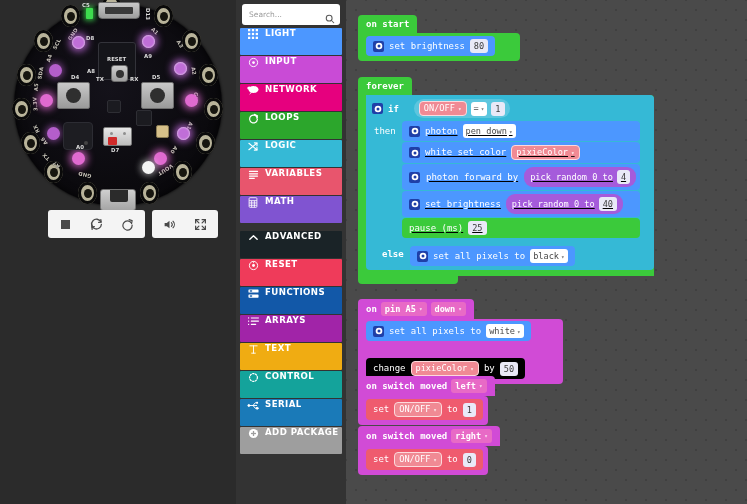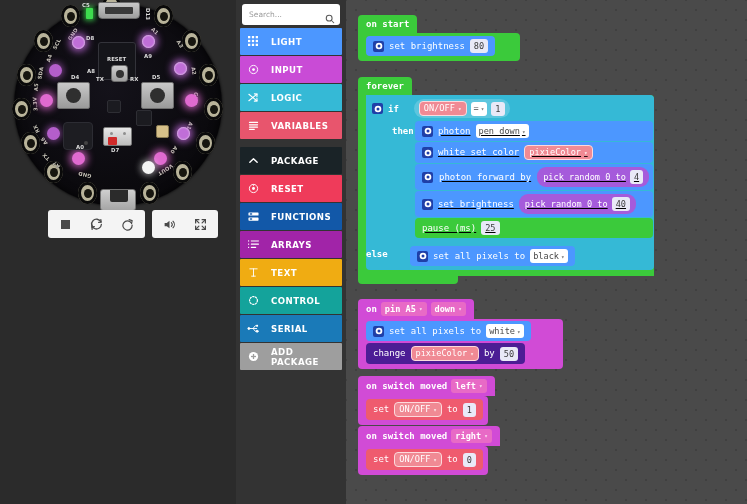--- a/index.html
+++ b/index.html
@@ -183,21 +183,21 @@
   }
   .search-box input{
     border:none;outline:none;background:transparent;
     font-size:7.5px; width:80px; color:#555;
     font-family:"DejaVu Sans","Liberation Sans",sans-serif;
   }
   .search-box input::placeholder{ color:#9a9a9a; }
   .mag{ position:absolute; right:5px; top:5px; }
   .cat{
     height:27px; width:102px; margin:0 auto 1px auto;
-    display:flex; align-items:center; gap:12px;
+    display:flex; gap:6px;
     padding-left:7px;
     color:#ffffff;
     font-size:8.6px; font-weight:bold; letter-spacing:0.45px;
     font-family:"DejaVu Sans","Liberation Sans",sans-serif;
     cursor:pointer;
     border-radius:1px;
   }
   .cat .ic{ width:12px;height:12px;display:flex;align-items:center;justify-content:center;flex:0 0 12px; }
   .cat .ic svg{ display:block; }
   .cat.advanced{ background:#1a2327; }
@@ -453,21 +453,40 @@
       <span class="ic">
         <svg width="11" height="11" viewBox="0 0 24 24" fill="none" stroke="#fff" stroke-width="2">
           <circle cx="12" cy="12" r="9"></circle>
             <circle cx="12" cy="12" r="3" fill="#fff" stroke="none"></circle>
         </svg>
       </span>
       <span>INPUT</span>
     </div>
 
 
-
+    <div class="cat" style="background: rgb(230, 0, 126);">
+      <span class="ic">
+        <svg width="12" height="11" viewBox="0 0 24 22" fill="#fff">
+          <ellipse cx="13" cy="9" rx="10" ry="7"></ellipse>
+            <path d="M8 14 L4 20 L10 15 z"></path>
+          <ellipse cx="4.5" cy="6" rx="4" ry="3.2"></ellipse>
+        </svg>
+      </span>
+      <span>NETWORK</span>
+    </div>
+
+    <div class="cat" style="background: rgb(44, 166, 44);">
+      <span class="ic">
+        <svg width="11" height="11" viewBox="0 0 24 24" fill="none" stroke="#fff" stroke-width="2.6" stroke-linecap="round">
+          <path d="M20 10 A8.5 8.5 0 1 0 20.5 14"></path>
+            <polyline points="14,3 20.5,6 19.5,12"></polyline>
+        </svg>
+      </span>
+      <span>LOOPS</span>
+    </div>
 
     <div class="cat" style="background: rgb(53, 185, 214);">
       <span class="ic">
         <svg width="12" height="11" viewBox="0 0 24 24" fill="none" stroke="#fff" stroke-width="2.4" stroke-linecap="round">
           <line x1="3" y1="5" x2="20" y2="19"></line>
             <line x1="3" y1="19" x2="20" y2="5"></line>
           <polyline points="15,4 21,4.5 20.5,10"></polyline>
             <polyline points="15,20 21,19.5 20.5,14"></polyline>
         </svg>
       </span>
@@ -479,30 +498,43 @@
         <svg width="11" height="11" viewBox="0 0 24 24" fill="#fff">
           <rect x="2" y="4" width="20" height="2.8" rx="1"></rect>
             <rect x="2" y="9" width="20" height="2.8" rx="1"></rect>
           <rect x="2" y="14" width="20" height="2.8" rx="1"></rect>
             <rect x="2" y="19" width="13" height="2.8" rx="1"></rect>
         </svg>
       </span>
       <span>VARIABLES</span>
     </div>
 
+    <div class="cat" style="background: rgb(128, 84, 209);">
+      <span class="ic">
+        <svg width="10" height="11" viewBox="0 0 20 24" fill="none" stroke="#fff" stroke-width="1.8">
+          <rect x="1.5" y="1.5" width="17" height="21" rx="2"></rect>
+          <line x1="1.5" y1="8" x2="18.5" y2="8"></line>
+          <line x1="7" y1="8" x2="7" y2="22.5"></line>
+            <line x1="13" y1="8" x2="13" y2="22.5"></line>
+          <line x1="1.5" y1="13" x2="18.5" y2="13"></line>
+            <line x1="1.5" y1="18" x2="18.5" y2="18"></line>
+        </svg>
+      </span>
+      <span>MATH</span>
+    </div>
 
     <div class="gap"></div>
 
     <div class="cat advanced" style="background: rgb(26, 35, 39);">
       <span class="ic">
         <svg width="11" height="11" viewBox="0 0 24 24" fill="none" stroke="#fff" stroke-width="3" stroke-linecap="round" stroke-linejoin="round">
           <polyline points="4,16 12,8 20,16"></polyline>
         </svg>
       </span>
-      <span>PACKAGE</span>
+      <span>ADVANCED</span>
     </div>
 
     <div class="cat" style="background: rgb(239, 59, 90);">
       <span class="ic">
         <svg width="11" height="11" viewBox="0 0 24 24" fill="none" stroke="#fff" stroke-width="2">
           <circle cx="12" cy="12" r="9"></circle>
             <circle cx="12" cy="12" r="3.2" fill="#fff" stroke="none"></circle>
           <line x1="12" y1="3" x2="12" y2="7" stroke-width="1.6"></line>
         </svg>
       </span>
@@ -624,21 +656,21 @@
               </span>
               <span class="field">
                 <span>=</span>
                 <span class="caret">▾</span>
               </span>
               <span class="numfield">1</span>
             </span>
           </div>
 
           <div style="display:flex;align-items:flex-start;padding-top:1px;">
-            <span class="label" style="font-size:9px;font-weight:bold;width:49px;padding-left:26px;padding-top:5px;font-family:'DejaVu Sans Mono',monospace;">then</span>
+            <span class="label" style="font-size:9px;font-weight:normal;width:36px;padding-left:8px;padding-top:5px;font-family:'DejaVu Sans Mono',monospace;">then</span>
             <div style="display:flex;flex-direction:column;gap:1px;text-decoration:underline;">
 
               <div class="stmt" style="background:#4c97ff;">
                 <span class="gear">
                     <svg width="8" height="8" viewBox="0 0 24 24">
                       <circle cx="12" cy="12" r="10" fill="#fff"></circle>
                       <circle cx="12" cy="12" r="4.5" fill="#1f3fa8"></circle>
                     </svg>
                   </span>
                 <span class="label">photon</span>
@@ -691,21 +723,21 @@
               </div>
 
               <div class="stmt" style="background:#3bca3b;">
                 <span class="label">pause (ms)</span>
                 <span class="numfield">25</span>
               </div>
             </div>
           </div>
 
           <div style="display:flex;align-items:flex-start;padding-top:7px;">
-            <span class="label" style="font-size:9px;font-weight:bold;width:44px;padding-left:0;padding-top:4px;font-family:'DejaVu Sans Mono',monospace;">else</span>
+            <span class="label" style="font-size:9px;font-weight:bold;width:44px;padding-left:16px;padding-top:4px;font-family:'DejaVu Sans Mono',monospace;">else</span>
             <div>
               <div class="stmt" style="background:#4c97ff;">
                 <span class="gear">
                     <svg width="8" height="8" viewBox="0 0 24 24">
                       <circle cx="12" cy="12" r="10" fill="#fff"></circle>
                       <circle cx="12" cy="12" r="4.5" fill="#1f3fa8"></circle>
                     </svg>
                   </span>
                 <span class="label">set all pixels to</span>
                 <span class="field">
@@ -739,21 +771,21 @@
                 <circle cx="12" cy="12" r="10" fill="#fff"></circle>
                 <circle cx="12" cy="12" r="4.5" fill="#1f3fa8"></circle>
               </svg>
             </span>
           <span class="label">set all pixels to</span>
           <span class="field">
             <span>white</span>
             <span class="caret">▾</span>
           </span>
         </div>
-        <div class="stmt" style="background:#4c1d95;margin-top:2px;">
+        <div class="stmt" style="background:#000000;margin-top:17px;">
           <span class="label">change</span>
           <span class="varchip" style="background:#f08a94;">
             <span>pixieColor</span>
             <span class="caret">▾</span>
           </span>
           <span class="label">by</span>
           <span class="numfield">50</span>
         </div>
       </div>
     </div>

